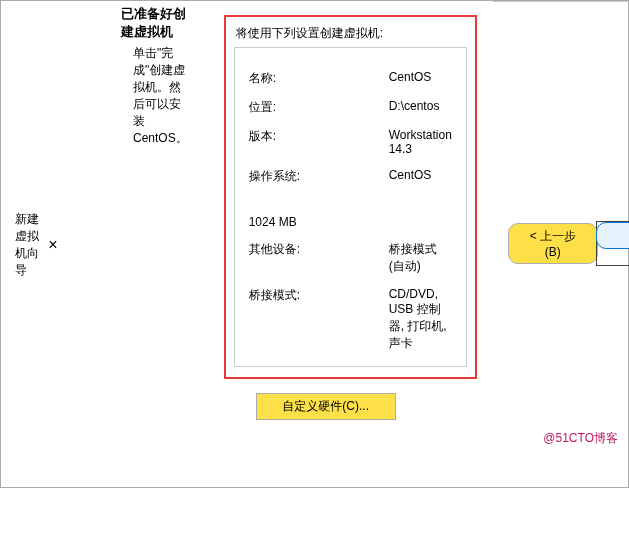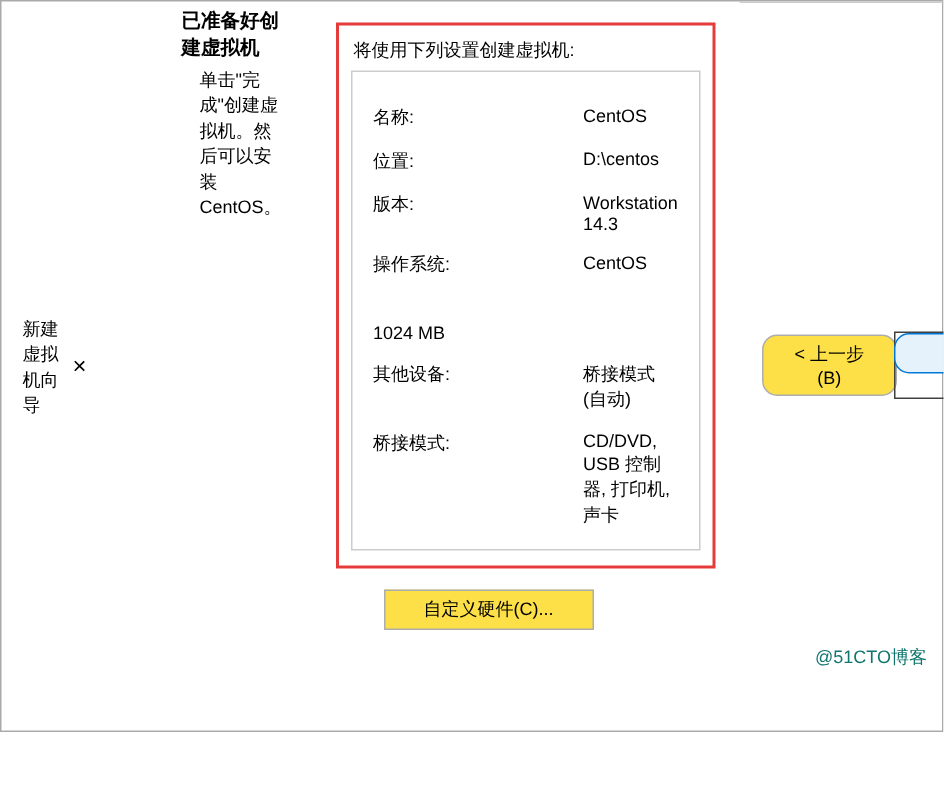--- a/index.html
+++ b/index.html
@@ -19,21 +19,21 @@
     .row-label { width: 140px; }
     .row-value { flex: 1; }
     .spacer { height: 18px; }
     .custom-hw { margin: 14px 0 0 32px; }
     .btn { background: #fde047; border: 1px solid #adadad; padding: 4px 16px; font-size: 12px; font-family: inherit; cursor: pointer; min-width: 90px; }
     .footer { display: flex; justify-content: flex-end; align-items: center; padding: 12px 16px 14px 16px; border-top: 1px solid #ccc; gap: 6px; }
     .btn-group { display: flex; }
     .btn-group .btn { margin-left: -1px; border-radius: 10px; }
     .finish-wrap { border: 1px solid #404040; margin: -2px 0 -2px -2px; padding: 0; }
     .finish-wrap .btn { border-color: #0078d7; background: #e5f1fb; }
-    .watermark { position: absolute; right: 10px; bottom: 40px; color: #0f766e; font-size: 12px; pointer-events: none; }
+    .watermark { position: absolute; right: 10px; bottom: 40px; color: #be185d; font-size: 12px; pointer-events: none; }
   </style>
 </head>
 <body>
 
 <div class="dialog">
 
   <div class="titlebar">
     <span>新建虚拟机向导</span>
     <span class="close-icon">×</span>
   </div>

